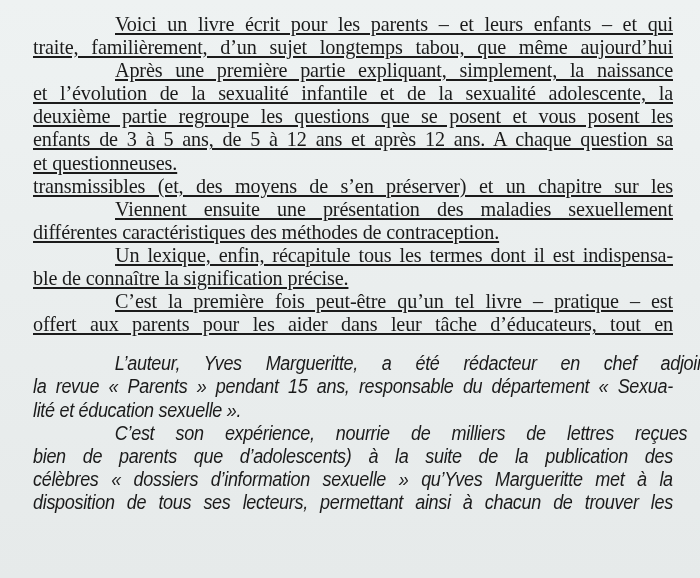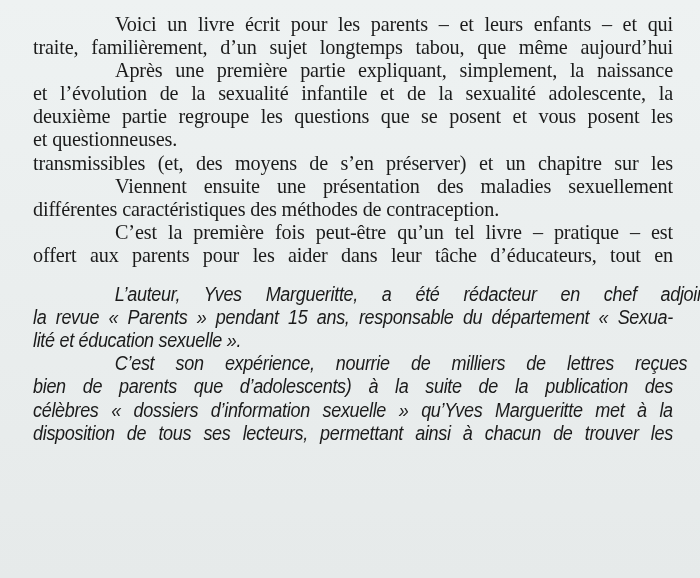--- a/index.html
+++ b/index.html
@@ -30,21 +30,21 @@
     text-align-last: justify;
     white-space: nowrap;
     height: 23.1px;
   }
   .line.last {
     text-align-last: left;
   }
   .line.indent {
     padding-left: 82px;
   }
-  .roman .line { font-style: normal; }
+  .roman .line { font-style: normal; text-decoration: underline; }
   .italic-block {
     margin-top: 16px;
   }
   .italic-block .line {
     font-style: italic;
     font-family: "Liberation Sans", "DejaVu Sans", sans-serif;
     font-size: 19.4px;
     letter-spacing: -0.35px;
     transform: scaleX(0.93);
     transform-origin: left center;
@@ -62,29 +62,34 @@
 
     <div class="paragraph">
       <span class="line indent">Voici un livre écrit pour les parents – et leurs enfants – et qui</span>
       <span class="line">traite, familièrement, d’un sujet longtemps tabou, que même aujourd’hui</span>
     </div>
 
     <div class="paragraph">
       <span class="line indent">Après une première partie expliquant, simplement, la naissance</span>
       <span class="line">et l’évolution de la sexualité infantile et de la sexualité adolescente, la</span>
       <span class="line">deuxième partie regroupe les questions que se posent et vous posent les</span>
+      <span class="line">enfants de 3 à 5 ans, de 5 à 12 ans et après 12 ans. A chaque question sa</span>
       <span class="line last">et questionneuses.</span>
     </div>
 
     <div class="paragraph">
       <span class="line">transmissibles (et, des moyens de s’en préserver) et un chapitre sur les</span>
       <span class="line indent">Viennent ensuite une présentation des maladies sexuellement</span>
       <span class="line last">différentes caractéristiques des méthodes de contraception.</span>
     </div>
 
+    <div class="paragraph">
+      <span class="line indent">Un lexique, enfin, récapitule tous les termes dont il est indispensa-</span>
+      <span class="line last">ble de connaître la signification précise.</span>
+    </div>
 
     <div class="paragraph">
       <span class="line indent">C’est la première fois peut-être qu’un tel livre – pratique – est</span>
       <span class="line">offert aux parents pour les aider dans leur tâche d’éducateurs, tout en</span>
     </div>
   </div>
 
   <div class="italic-block">
 
     <div class="paragraph">

